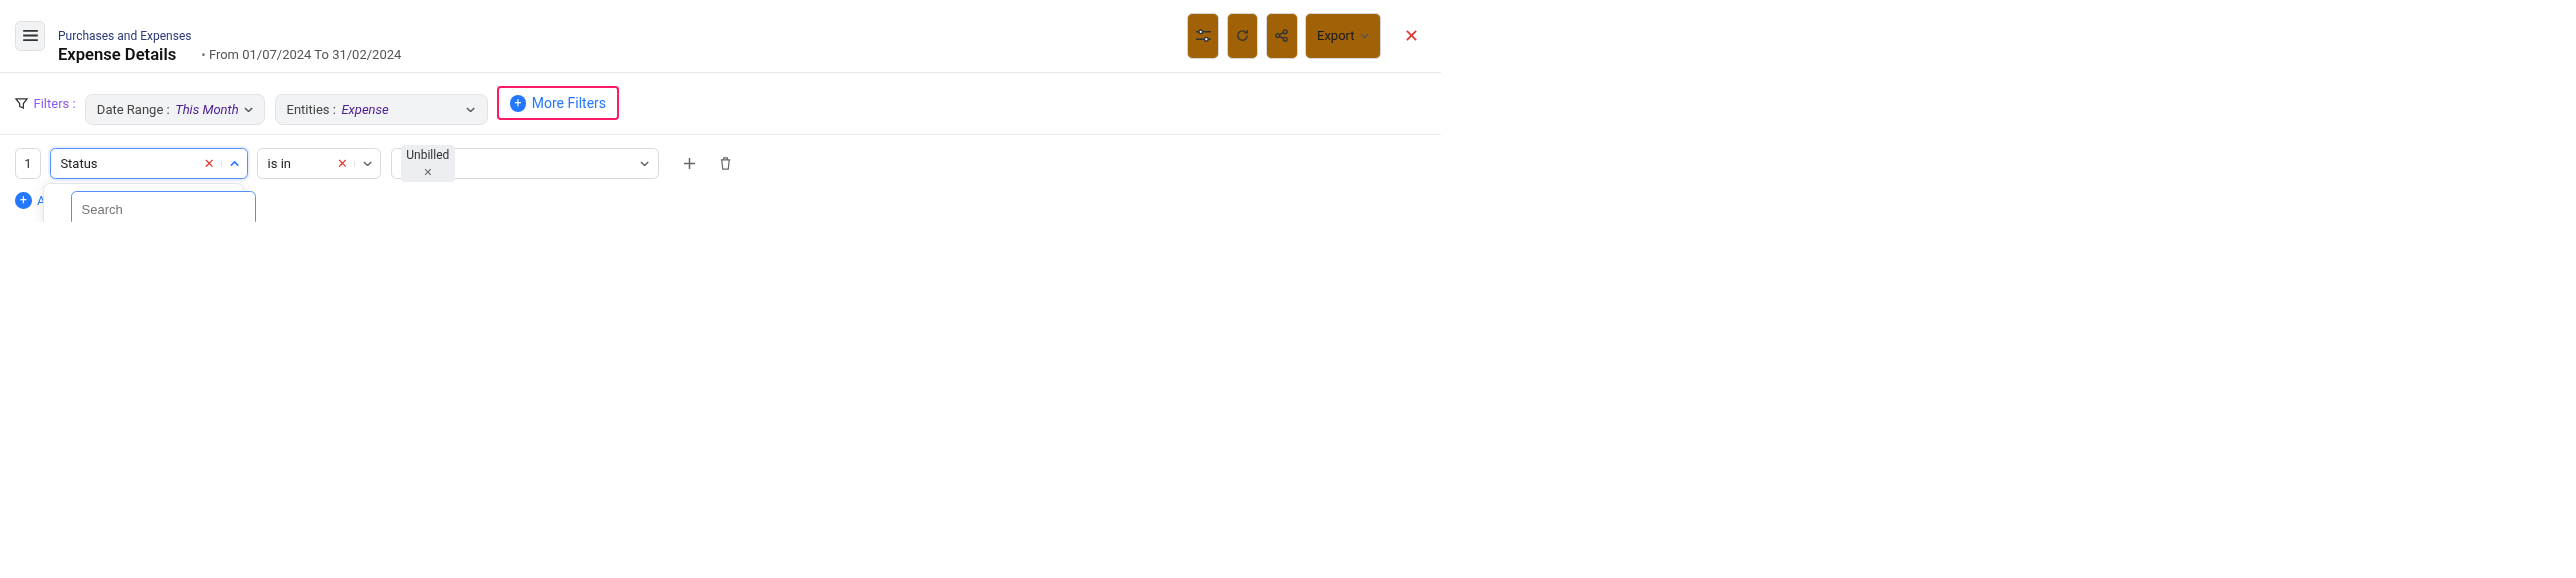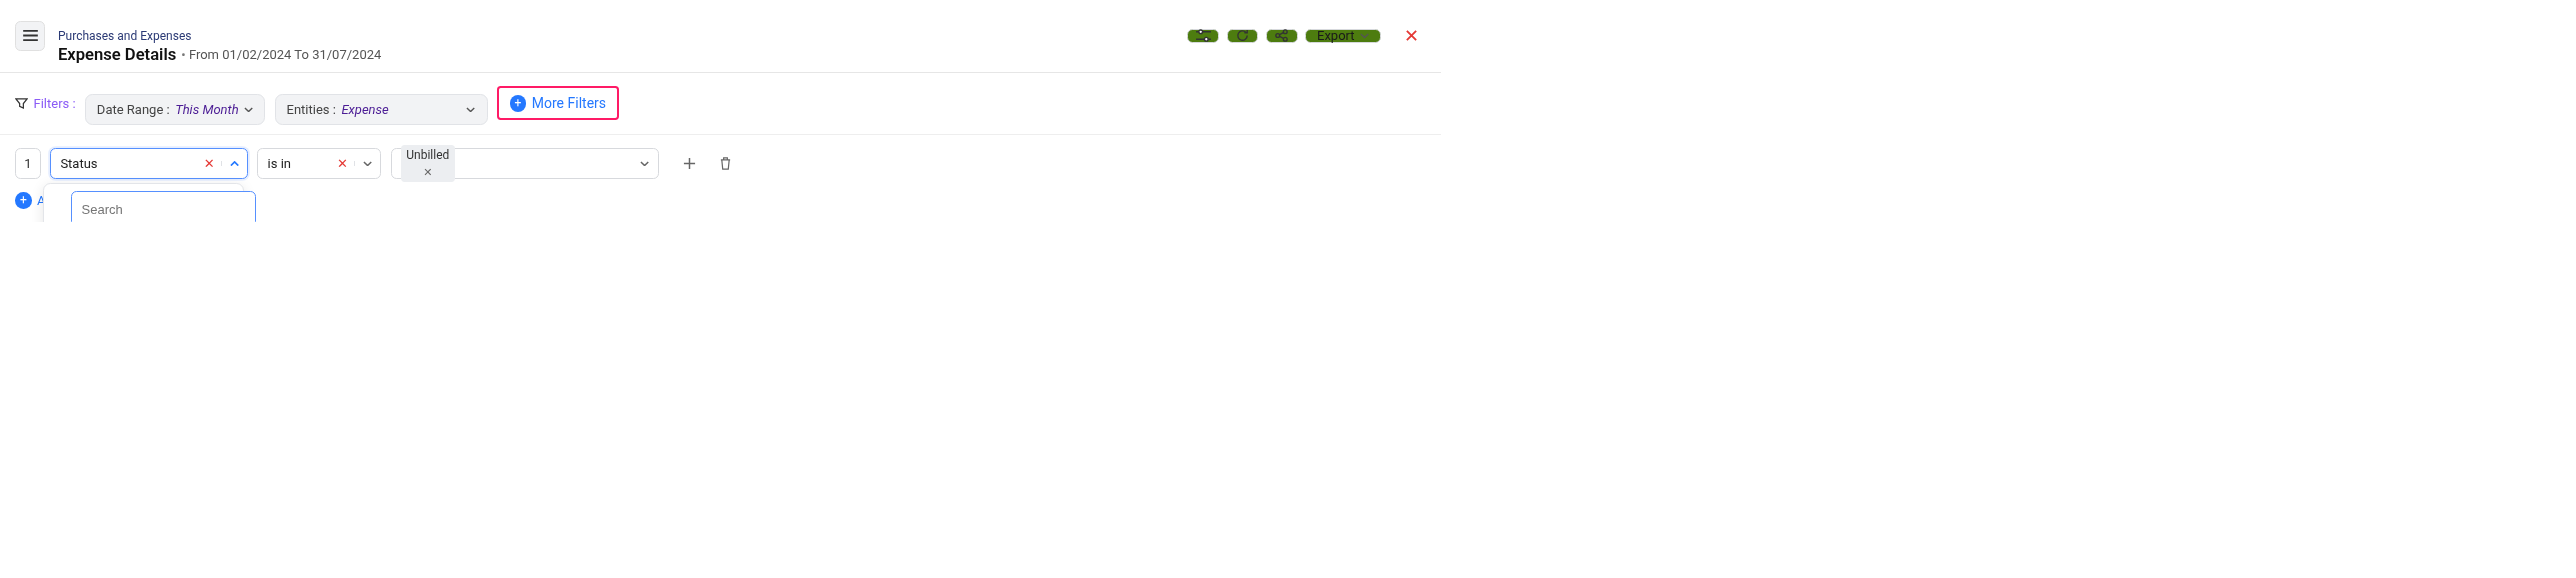--- a/index.html
+++ b/index.html
@@ -23,30 +23,30 @@
     border-radius: 5.5px;
     display: flex; align-items: center; justify-content: center;
     cursor: pointer;
     margin-right: 13px;
   }
   .title-block { display: flex; flex-direction: column; margin-top: 22px; }
   .breadcrumb {
     font-size: 12px;
     color: #2b3a75;
   }
-  .page-title-row { display: flex; align-items: center; gap: 5px; margin-top: 1.8px;}
+  .page-title-row { display: flex; align-items: center; gap: 25px; margin-top: 1.8px;}
   .page-title { font-size: 16.6px; font-weight: 600; color: #111; }
   .date-range-text { font-size: 13px; color: #555; }
   .date-range-text::before { content: "• "; color:#777; }
   .header-spacer { flex: 1; }
   .header-actions { display: flex; gap: 7.4px; align-items: center; }
   .icon-btn {
-    height: 14px; min-width: 31px;
+    height: 46px; min-width: 31px;
     border: 0.9px solid #d7d9dd;
-    background: #4d7c0f;
+    background: #a16207;
     border-radius: 5.5px;
     display: flex; align-items: center; justify-content: center;
     cursor: pointer;
     padding: 0 7.4px;
   }
   .export-btn { padding: 0 11px; gap: 5.5px; font-size: 13px; }
   .close-x {
     width: 30px; height: 30px;
     display: flex; align-items: center; justify-content: center;
     color: #e53935;
@@ -197,21 +197,21 @@
 <div class="header">
   <div class="menu-btn">
     <svg width="15" height="11" viewBox="0 0 16 12">
         <path d="M0 1h16M0 6h16M0 11h16" stroke="#333" stroke-width="2"></path>
       </svg>
   </div>
   <div class="title-block">
     <div class="breadcrumb">Purchases and Expenses</div>
     <div class="page-title-row">
       <div class="page-title">Expense Details</div>
-      <div class="date-range-text">From 01/02/2024 To 31/07/2024</div>
+      <div class="date-range-text">From 01/07/2024 To 31/02/2024</div>
     </div>
   </div>
   <div class="header-spacer"></div>
   <div class="header-actions">
     <div class="icon-btn">
       <svg width="15" height="13" viewBox="0 0 16 14">
           <path d="M0 3h16M0 11h16" stroke="#333" stroke-width="1.5"></path>
           <circle cx="5" cy="3" r="2" fill="#fff" stroke="#333" stroke-width="1.5"></circle>
           <circle cx="11" cy="11" r="2" fill="#fff" stroke="#333" stroke-width="1.5"></circle>
         </svg>

